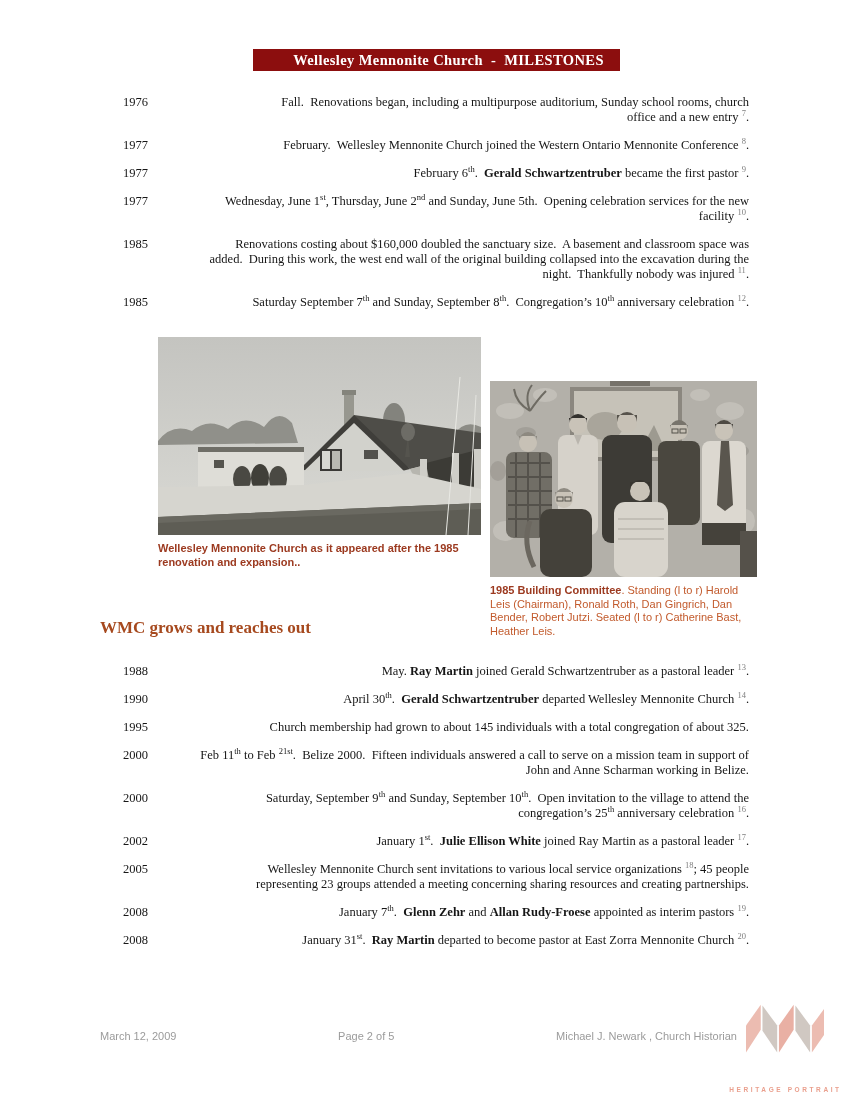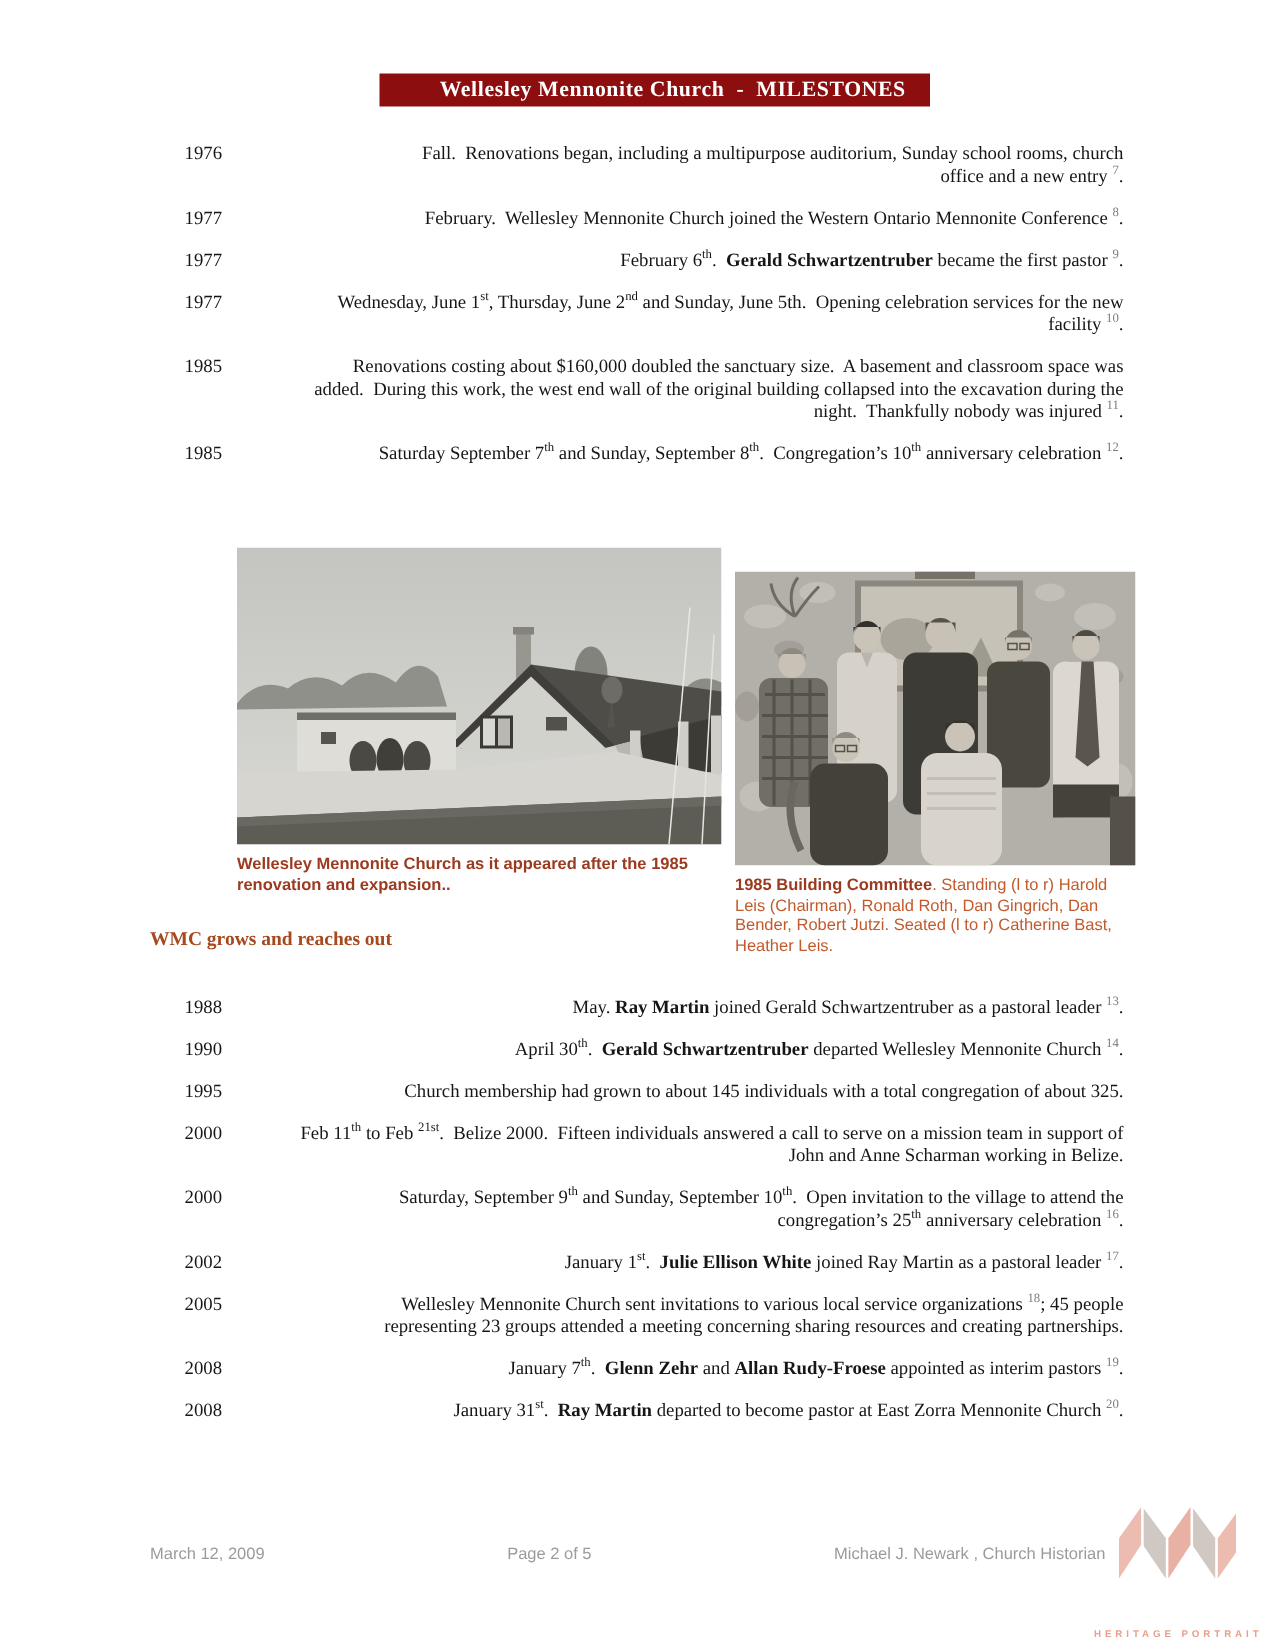--- a/index.html
+++ b/index.html
@@ -17,25 +17,25 @@
   #timeline-top { top:95px; }
   #timeline-bottom { top:654px;margin-top:10px; }
   .entry { display:flex; margin-bottom:13px; font-size:12.5px; line-height:15px; }
   .entry .year { width:48px; flex:none; }
   .entry .entry-text { width:601px; white-space:pre-wrap; }
   .entry b { font-weight:bold; }
   sup { font-size:8.5px; line-height:0; }
   sup.fn { color:var(--footnote-gray,#7d7d7d); }
   .section-heading {
     position:absolute; left:100px; top:618px; margin:0;
-    font-size:13px; font-weight:bold; color:var(--heading,#A6491E);
+    font-size:17px; font-weight:bold; color:var(--heading,#A6491E);
     font-family:"Liberation Serif", serif;
   }
   figure { margin:0; padding:0; position:absolute; top:337px; }
-  .photo-left { left:158px; width:323px;margin-top:28px; }
+  .photo-left { left:158px; width:323px; }
   .photo-right { left:490px; width:267px;margin-top:44px; }
   .photo-left svg, .photo-right svg { display:block; }
   .cap {
     margin-top:7px; font-family:"Liberation Sans", sans-serif;
     font-size:11px; line-height:13.5px;
   }
   .left-cap { width:330px; color:var(--caption-bold,#9C3A20); font-weight:bold; }
   .right-cap { width:267px; color:var(--caption-text,#C25A2C); }
   .right-cap b { color:var(--caption-bold,#9C3A20); }
   .footer {

